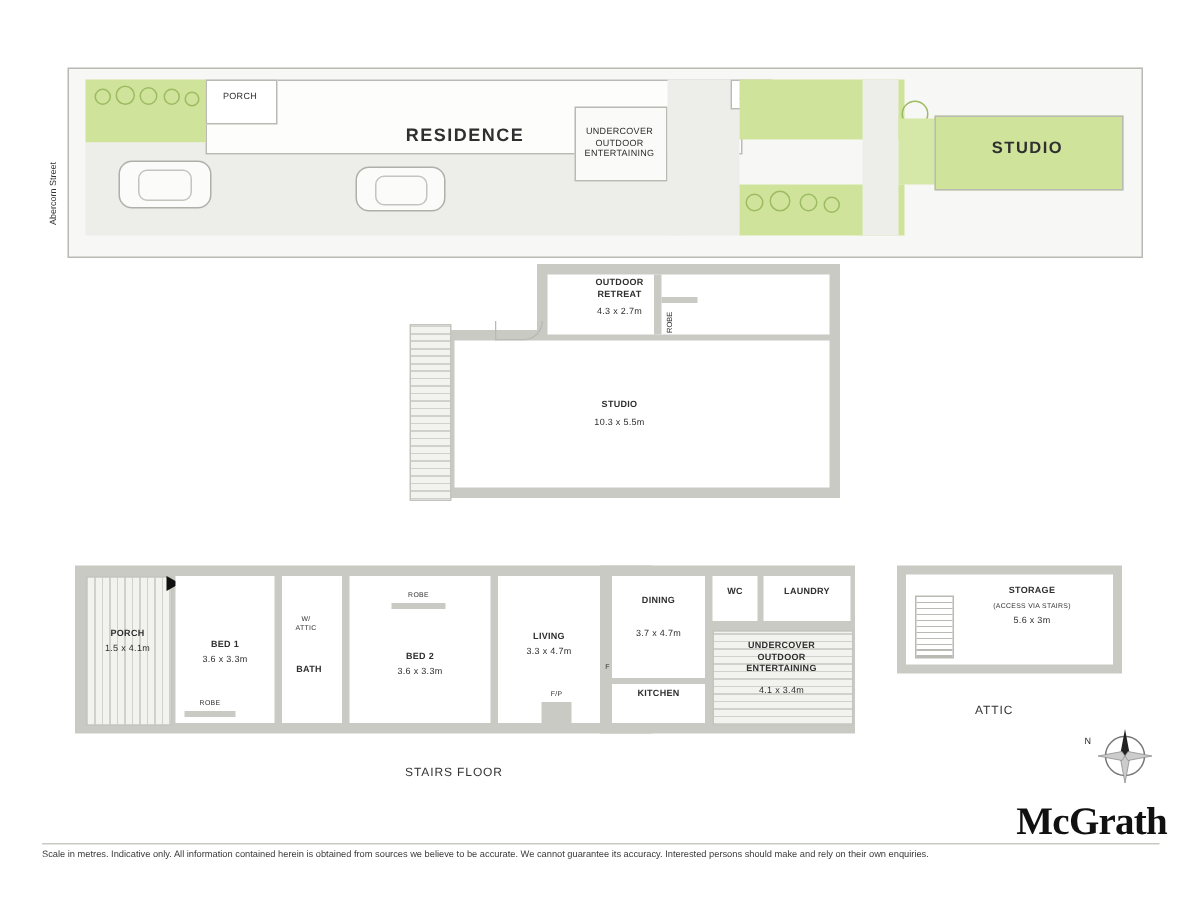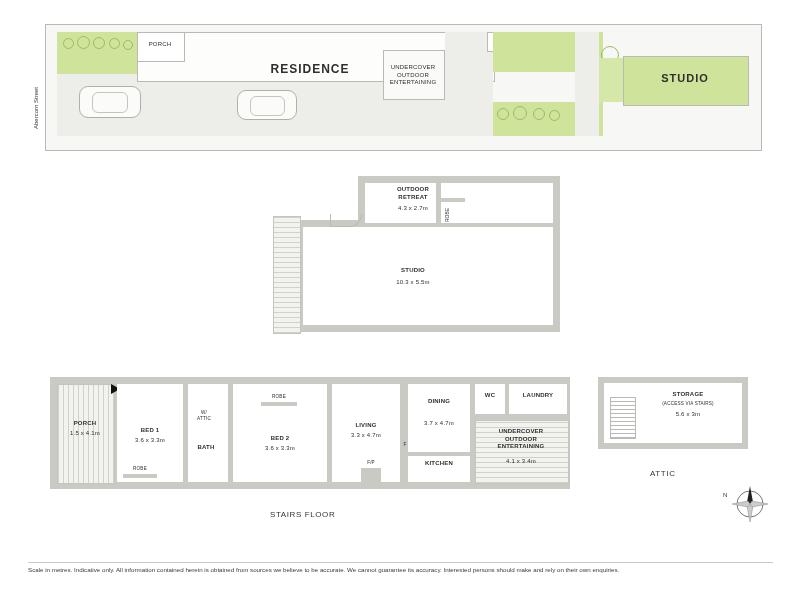--- a/index.html
+++ b/index.html
@@ -9,21 +9,21 @@
   .lbl{position:absolute;font-size:6px;letter-spacing:.2px;text-align:center;line-height:1.25;color:#2f2f2f;}
   .lbl.b{font-weight:bold;}
   .wall{position:absolute;background:#c9cac4;}
   .room{position:absolute;background:#ffffff;}
   .grass{position:absolute;background:#cfe49a;}
   .grass2{position:absolute;background:#d6e8a8;}
   .paving{position:absolute;background:#ededea;}
   .outline{position:absolute;border:1px solid #b9bab4;}
 
   
-  #site{left:45px;top:24px;width:715px;height:125px;}
+  #site{left:45px;top:45px;width:715px;height:125px;}
   #site .siteframe{position:absolute;left:0;top:0;width:715px;height:125px;border:1px solid #b9bab4;background:#f7f7f5;}
   .streetlabel{position:absolute;transform:rotate(-90deg);transform-origin:left top;font-size:6px;color:#333;white-space:nowrap;}
 
   .residence-title{font-size:12px;font-weight:bold;letter-spacing:1px;}
   .studio-title{font-size:11px;font-weight:bold;letter-spacing:1px;}
 
   
   #studiofloor{left:270px;top:172px;width:300px;height:165px;}
 
   
@@ -203,16 +203,17 @@
     <svg width="44" height="44" viewBox="0 0 44 44">
       <circle cx="22" cy="22" r="13" fill="none" stroke="#777" stroke-width="1"></circle>
       <polygon points="22,4 25,20 22,22 19,20" fill="#222"></polygon>
       <polygon points="22,40 25,24 22,22 19,24" fill="#ccc" stroke="#888" stroke-width=".5"></polygon>
       <polygon points="4,22 20,19 22,22 20,25" fill="#ccc" stroke="#888" stroke-width=".5"></polygon>
       <polygon points="40,22 24,19 22,22 24,25" fill="#ccc" stroke="#888" stroke-width=".5"></polygon>
     </svg>
     <div class="n">N</div>
   </div>
 
+  <div class="brand">McGrath</div>
   <div class="hr"></div>
   <div class="disclaimer">Scale in metres. Indicative only. All information contained herein is obtained from sources we believe to be accurate. We cannot guarantee its accuracy. Interested persons should make and rely on their own enquiries.</div>
 
 </div>
 
 </body></html>

